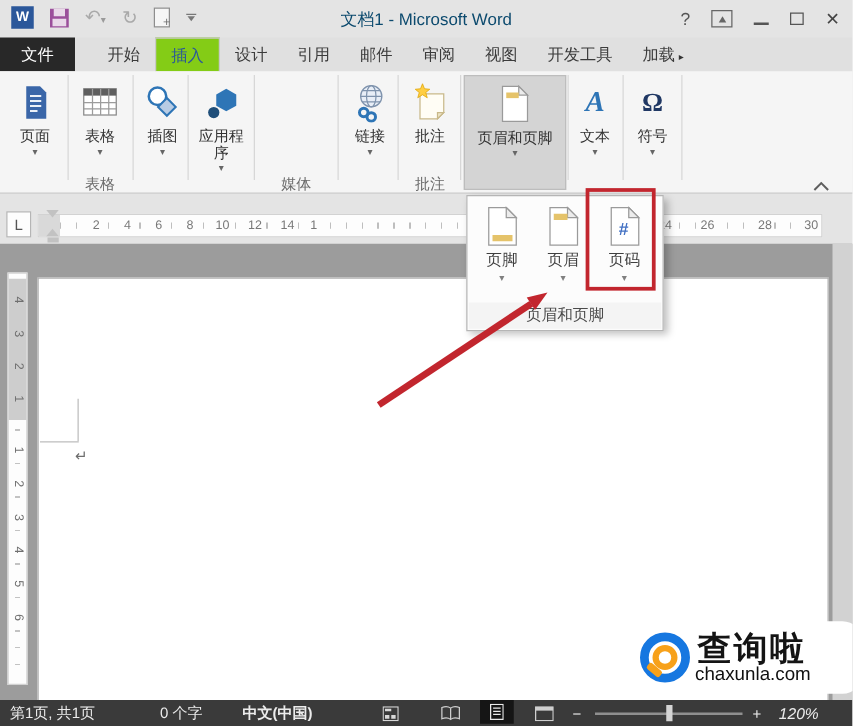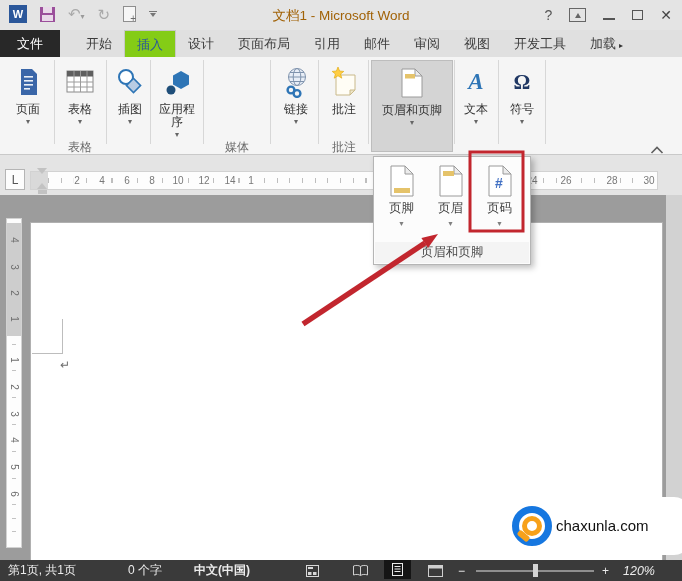--- a/index.html
+++ b/index.html
@@ -16,21 +16,21 @@
   .save-ic i{position:absolute;left:3px;top:0;width:9px;height:6px;background:#e9d9e9;}
   .save-ic b{position:absolute;left:2px;bottom:1px;width:11px;height:6px;background:#e9d9e9;}
   .ghost{color:#a9a9a9;font-size:15px;line-height:15px;}
   .mini-caret{font-size:8px;color:#9a9a9a;}
   .touch-ic{width:13px;height:16px;border:1px solid #8e8e8e;background:#f6f6f6;position:relative;}
   .touch-ic::after{content:"+";position:absolute;right:-1px;bottom:-3px;font-size:10px;color:#6d6d6d;}
   .qat-dd{display:flex;flex-direction:column;align-items:center;gap:1px;}
   .qat-dd i{width:8px;height:1px;background:#777;}
   .qat-dd b{width:0;height:0;border-left:3px solid transparent;border-right:3px solid transparent;
             border-top:4px solid #777;}
-  .titletext{position:absolute;left:0;right:0;top:7px;text-align:center;font-size:13.5px;color:#a16207;}
+  .titletext{position:absolute;left:0;right:0;top:7px;text-align:center;font-size:13.5px;color:#0c4a6e;}
   .winctl{position:absolute;right:10px;top:4px;display:flex;align-items:center;gap:17px;height:22px;}
   .help-g{font-size:14px;color:#555;}
   .rdo-ic{width:17px;height:14px;border:1px solid #666;display:flex;align-items:center;justify-content:center;}
   .rdo-ic::after{content:"";width:0;height:0;border-left:3px solid transparent;border-right:3px solid transparent;
                  border-bottom:5px solid #666;}
   .min-ic{width:12px;height:9px;border-bottom:2px solid #555;}
   .max-ic{width:11px;height:10px;border:1.5px solid #555;}
   .close-ic{font-size:14px;color:#444;}
 
   
@@ -147,21 +147,20 @@
       <span class="max-ic"></span>
       <span class="close-ic">✕</span>
     </div>
   </div>
 
   <div class="tabrow">
     <div class="tab file">文件</div>
     <div class="tab">开始</div>
     <div class="tab active">插入</div>
     <div class="tab">设计</div>
-    <div class="tab">页面布局</div>
     <div class="tab">引用</div>
     <div class="tab">邮件</div>
     <div class="tab">审阅</div>
     <div class="tab">视图</div>
     <div class="tab">开发工具</div>
     <div class="tab"><span>加载</span><span class="ovf">▸</span></div>
   </div>
 
   <div class="ribbon">
     <div class="rbtn" style="left:6px;width:44px;">
@@ -415,17 +414,18 @@
     <polygon points="438,234 428,247.9 421.4,237.9" fill="#c2262e"></polygon>
   </svg>
 
   <div class="wm">
     <div class="wm-logo">
       <i class="wm-ring-b"></i>
         <i class="wm-ring-o"></i>
         <i class="wm-handle"></i>
     </div>
     <div>
+      <div class="wm-brand">查询啦</div>
       <div class="wm-domain">chaxunla.com</div>
     </div>
   </div>
 
 </div>
 
 </body></html>

